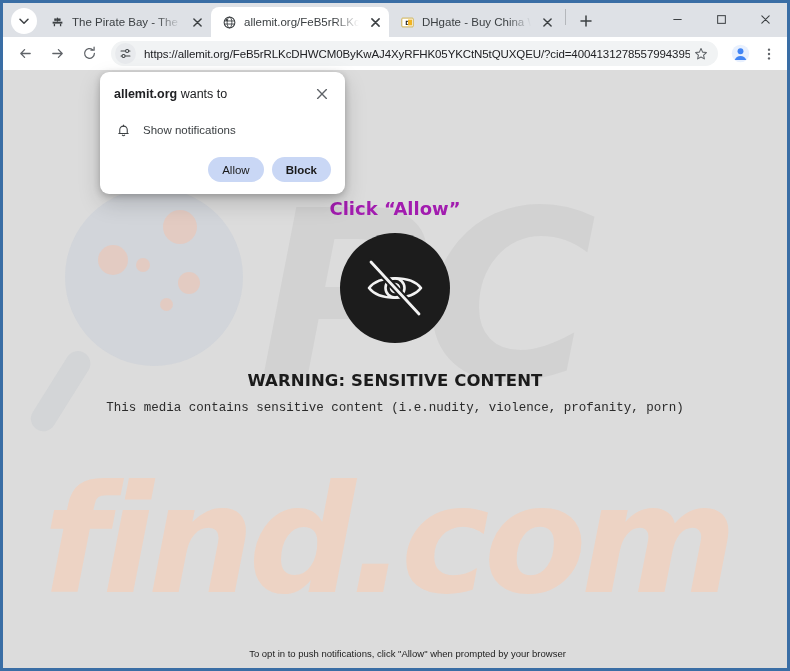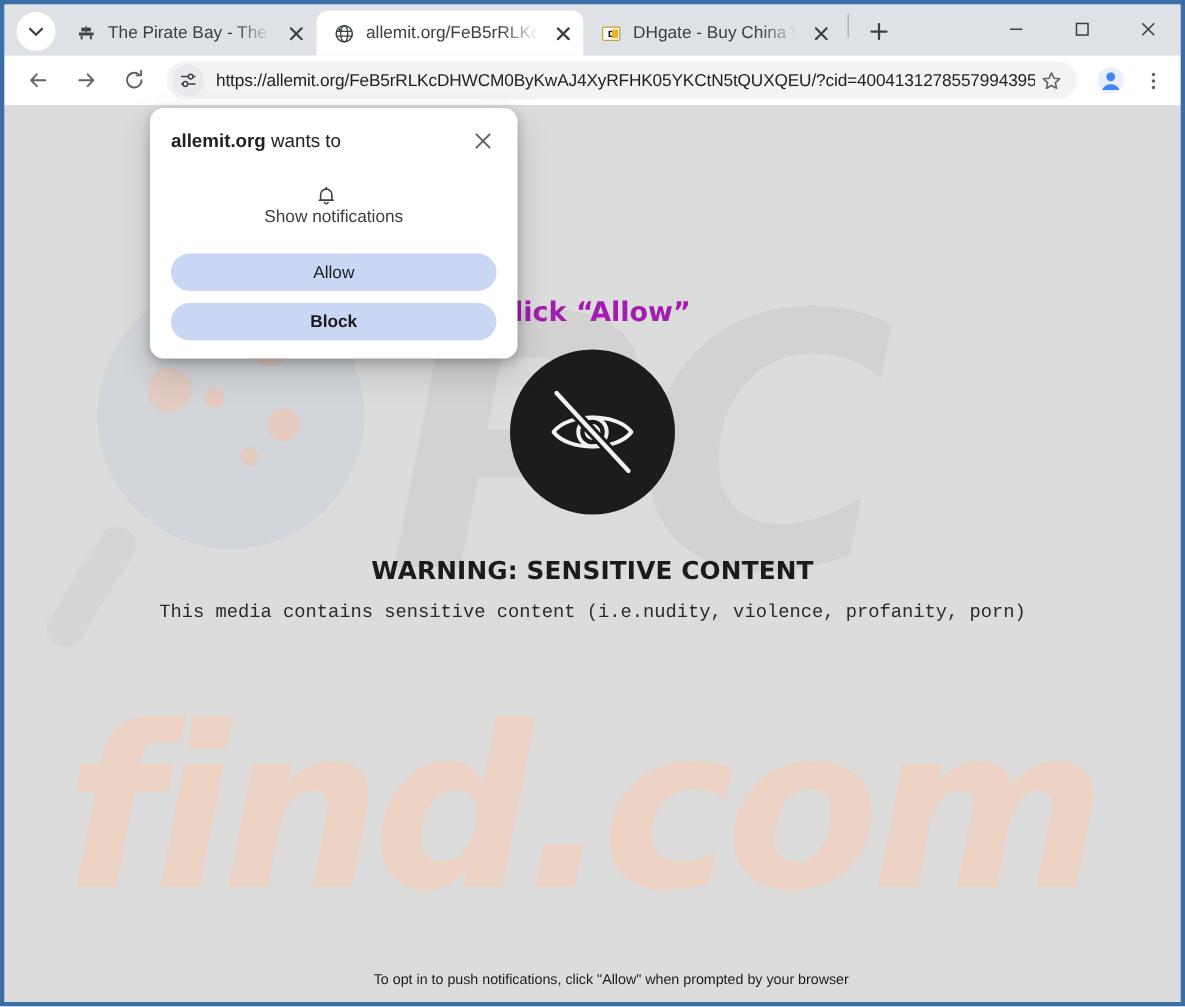--- a/index.html
+++ b/index.html
@@ -329,39 +329,37 @@
     width: 18px; height: 18px;
     flex: none;
     display: flex; align-items: center; justify-content: center;
     color: #5f6368;
     margin-top: -1px;
   }
   .perm-option {
     display: flex;
     align-items: center;
     margin-top: 18px;
-    flex-direction: column;
   }
   .perm-bell {
     width: 18px; height: 18px;
     flex: none;
     margin-right: 11px;
     display: flex; align-items: center; justify-content: center;
     color: #3c4043;
   }
   .perm-option-label {
     font-size: 11.5px;
     color: #3c4043;
   }
   .perm-actions {
     display: flex;
     justify-content: flex-end;
     gap: 8px;
     margin-top: 18px;
-    flex-direction: column;
   }
   .perm-btn {
     min-width: 52px;
     height: 25px;
     border-radius: 13px;
     background: #c9d7f5;
     color: #1a1a1a;
     font-size: 11.5px;
     font-family: "Liberation Sans", sans-serif;
     display: flex;

